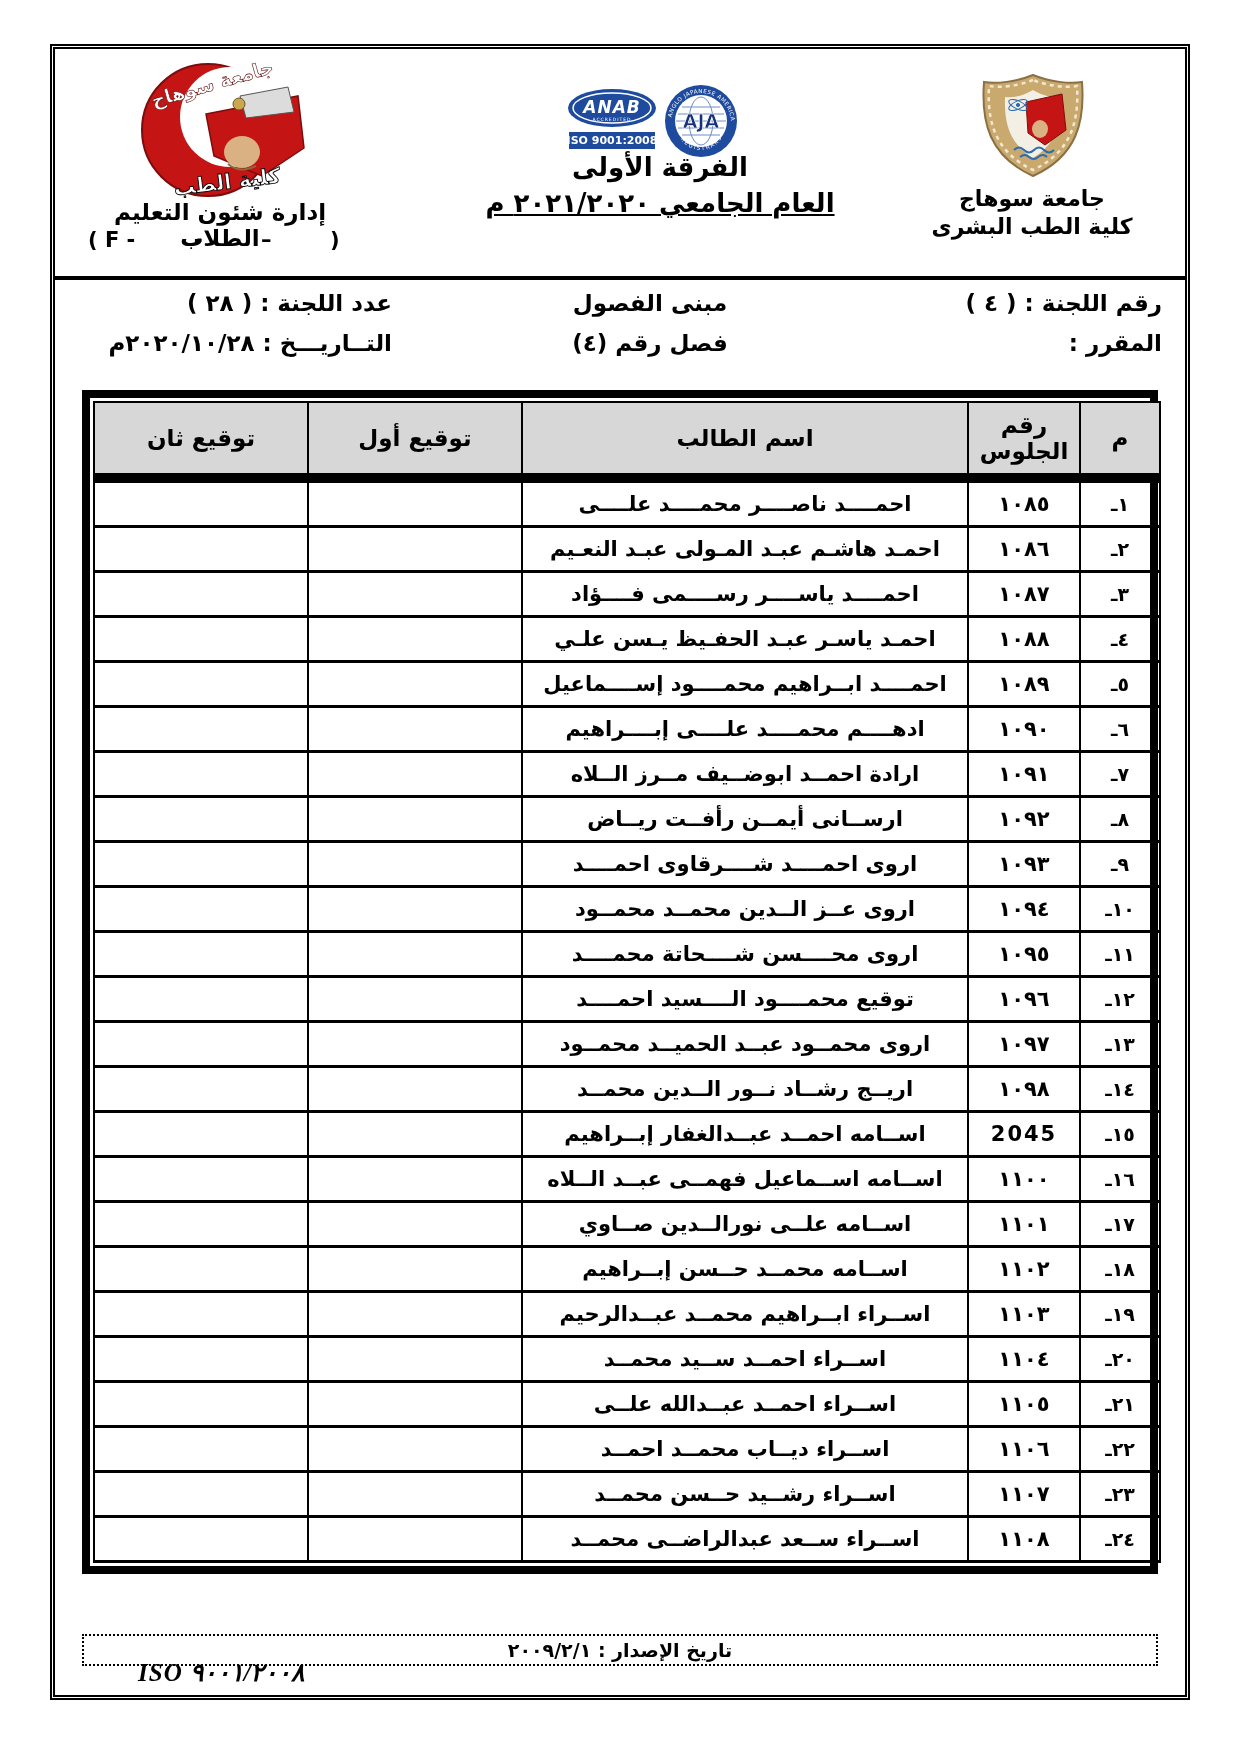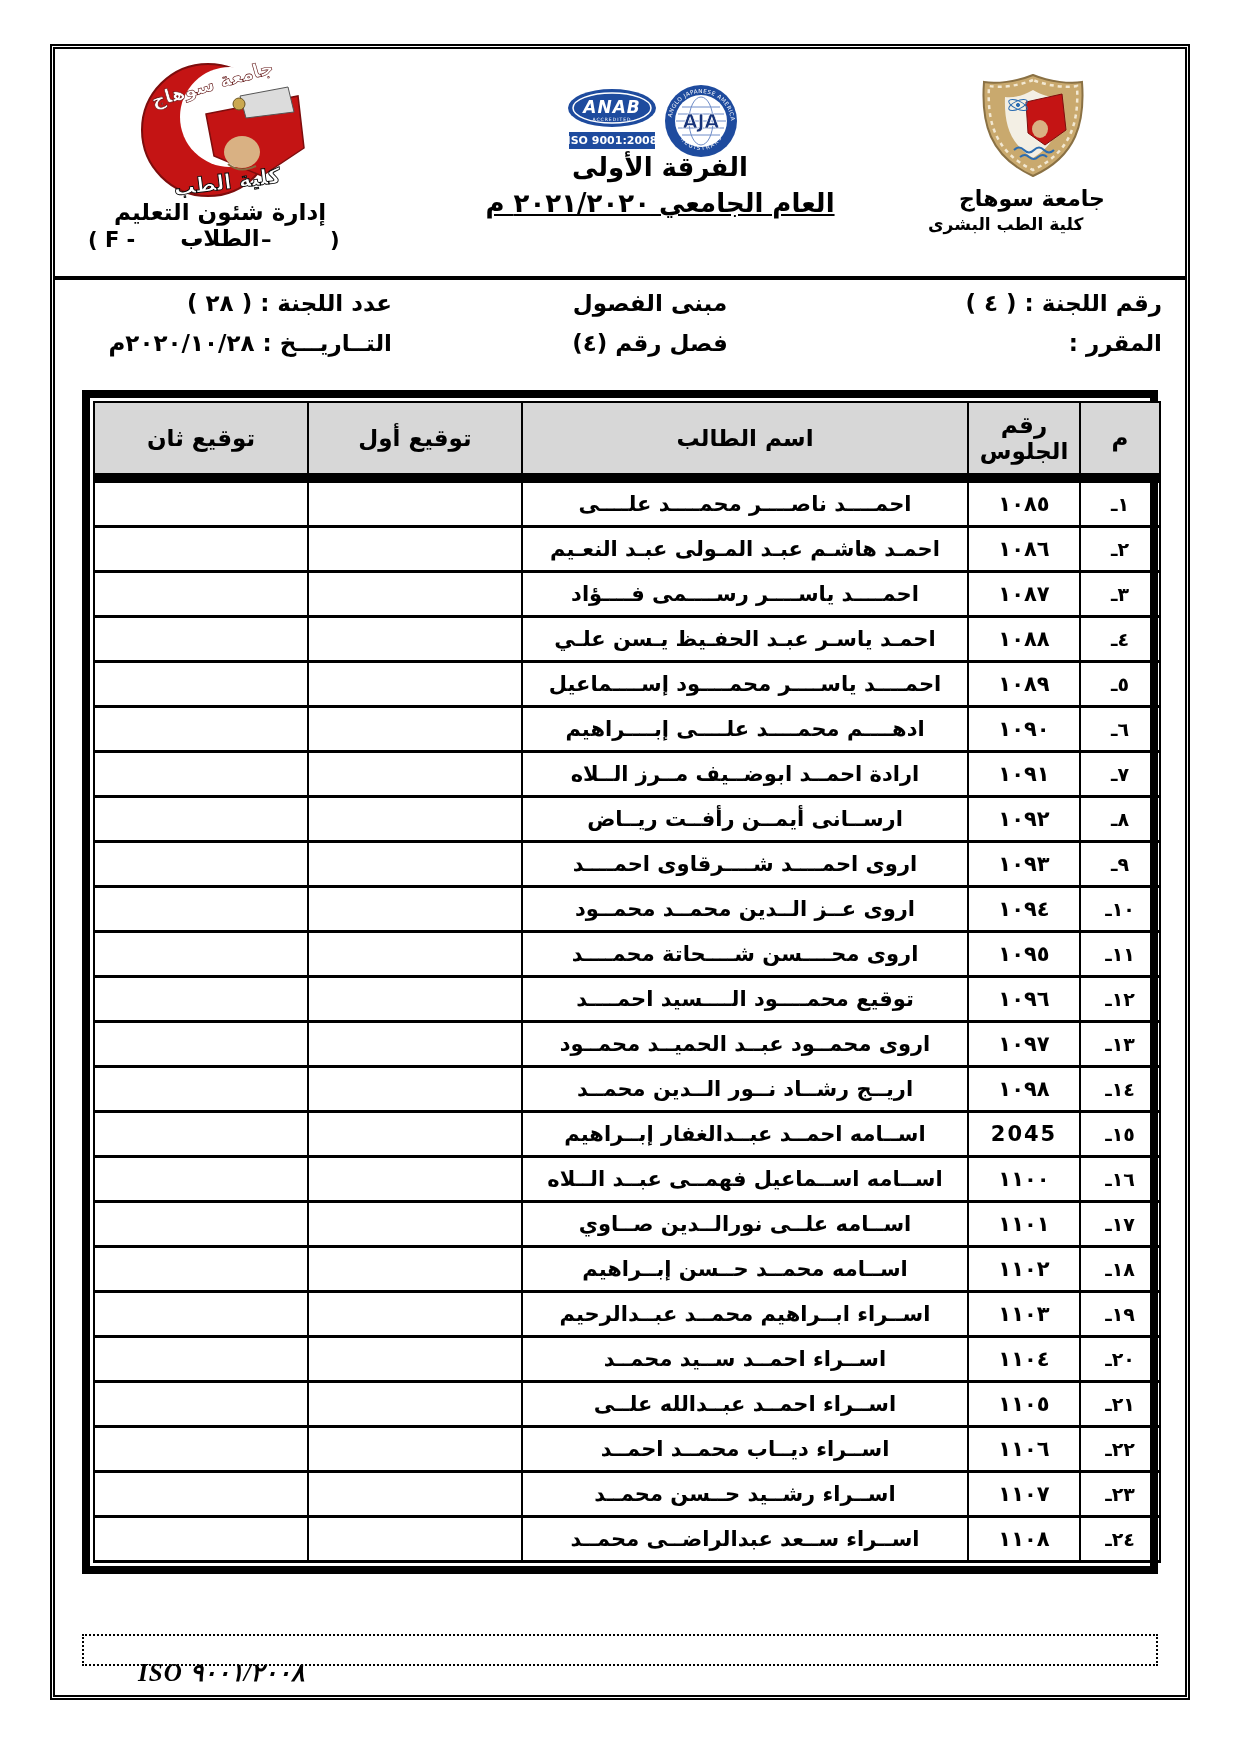--- a/index.html
+++ b/index.html
@@ -11,21 +11,21 @@
   .page-border{
     left:50px;top:44px;width:1140px;height:1656px;
     border:5px double #000;box-sizing:border-box;
   }
   
   .admin-office{left:88px;top:199px;width:264px;text-align:center;font-size:23px;font-weight:bold;}
   .form-code{left:88px;top:228px;width:250px;text-align:center;font-size:21px;font-weight:bold;direction:ltr;white-space:pre;}
   .grade-title{left:520px;top:152px;width:280px;text-align:center;font-size:26px;font-weight:bold;}
   .academic-year{left:450px;top:188px;width:420px;text-align:center;font-size:26px;font-weight:bold;direction:rtl;text-decoration:underline;}
   .university-name{left:928px;top:186px;width:208px;text-align:center;font-size:22px;font-weight:bold;}
-  .faculty-name{left:928px;top:214px;width:208px;text-align:left;font-size:17px;font-weight:bold;}
+  .faculty-name{left:928px;top:214px;width:208px;text-align:center;font-size:22px;font-weight:bold;}
   .rule{left:54px;top:276px;width:1132px;height:4px;background:#000;}
   
   .info{font-size:23px;font-weight:bold;direction:rtl;white-space:nowrap;}
   .info-committee{right:78px;top:290px;}
   .info-building{left:520px;top:290px;width:260px;text-align:center;}
   .info-count{left:90px;top:290px;width:302px;text-align:right;}
   .info-course{right:78px;top:330px;}
   .info-room{left:520px;top:330px;width:260px;text-align:center;}
   .info-date{left:90px;top:330px;width:302px;text-align:right;}
   
@@ -194,21 +194,21 @@
     <td class="index-cell">٤ـ</td>
     <td class="seat-cell">١٠٨٨</td>
     <td class="name-cell">احمـد ياسـر عبـد الحفـيظ يـسن علـي</td>
     <td class="sig"></td>
     <td class="sig"></td>
   </tr>
 
   <tr>
     <td class="index-cell">٥ـ</td>
     <td class="seat-cell">١٠٨٩</td>
-    <td class="name-cell">احمــــد ياســــر محمــــود إســــماعيل</td>
+    <td class="name-cell">احمــــد ابــراهيم محمــــود إســــماعيل</td>
     <td class="sig"></td>
     <td class="sig"></td>
   </tr>
 
   <tr>
     <td class="index-cell">٦ـ</td>
     <td class="seat-cell">١٠٩٠</td>
     <td class="name-cell">ادهــــم محمــــد علــــى إبــــراهيم</td>
     <td class="sig"></td>
     <td class="sig"></td>
@@ -355,14 +355,15 @@
     <td class="seat-cell">١١٠٨</td>
     <td class="name-cell">اســراء ســعد عبدالراضــى محمــد</td>
     <td class="sig"></td>
     <td class="sig"></td>
   </tr>
 </tbody>
   </table>
 </div>
 
 <div class="abs footer-box">
+  <div class="footer-cell footer-issue-date">تاريخ الإصدار : ٢٠٠٩/٢/١</div>
 </div>
 <div class="abs iso-line">ISO ٩٠٠١/٢٠٠٨</div>
 
 </body></html>

